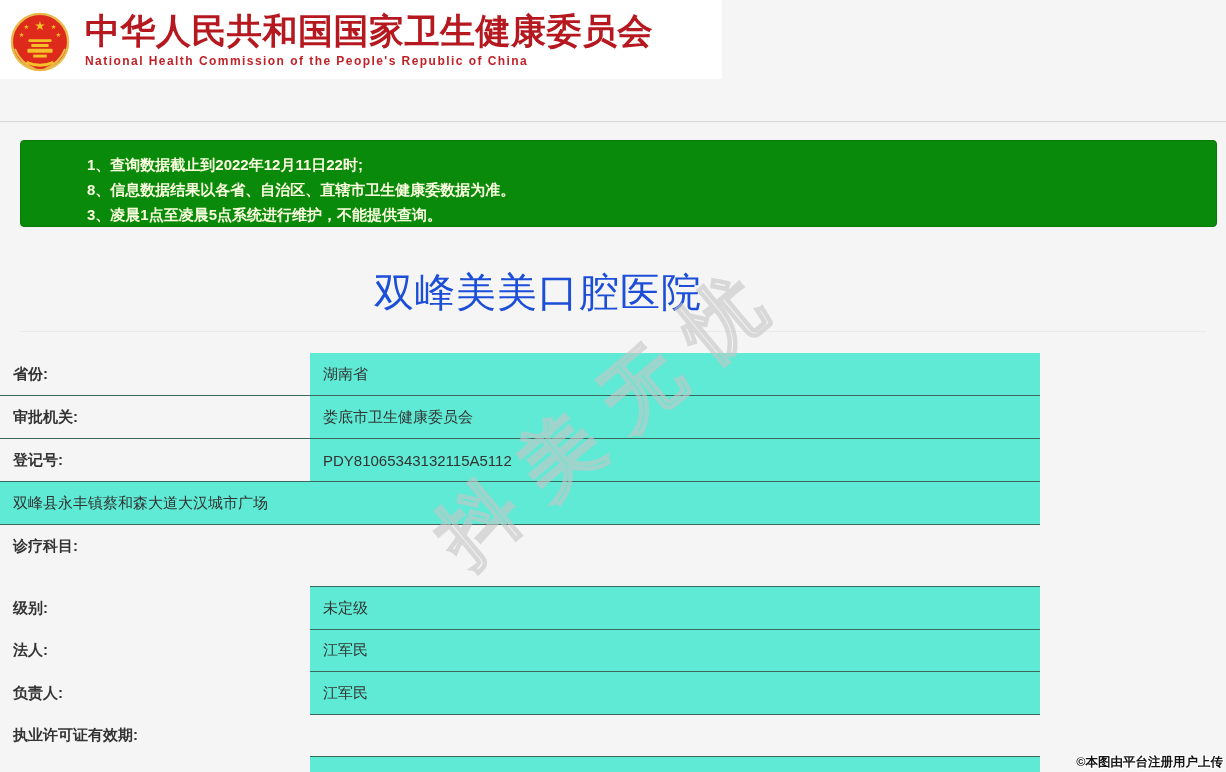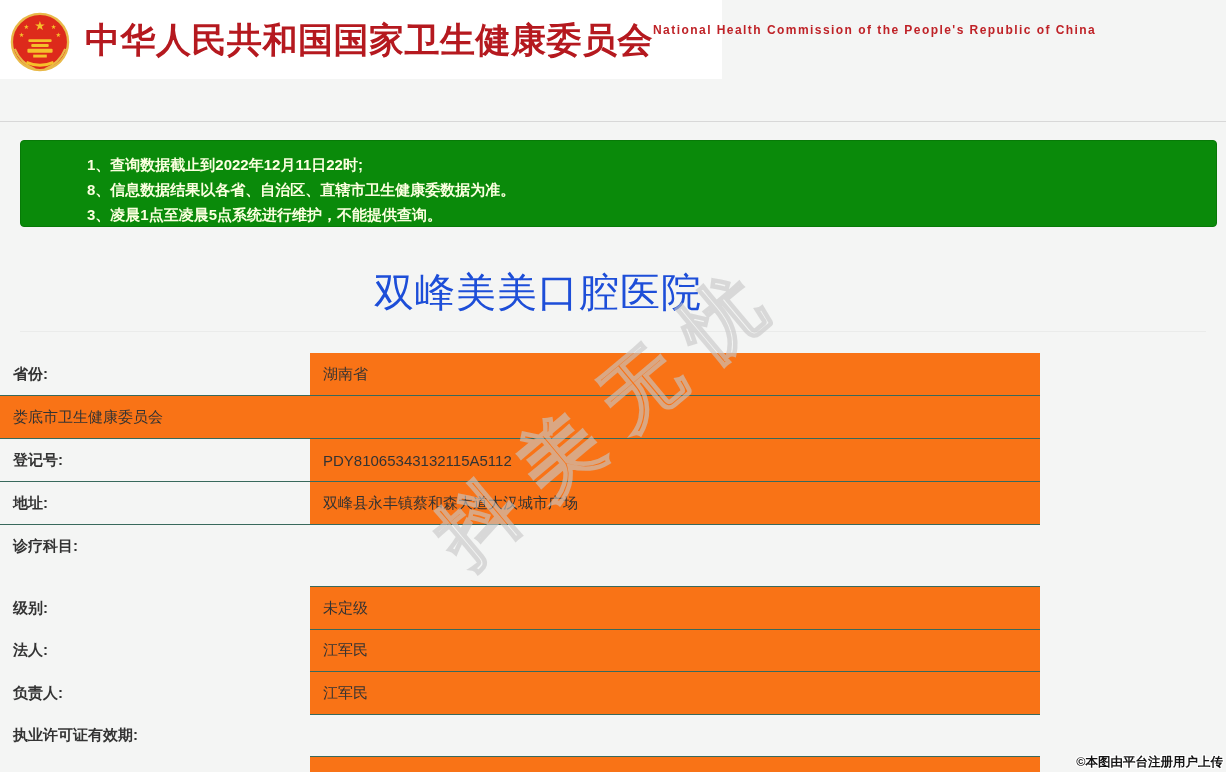--- a/index.html
+++ b/index.html
@@ -8,21 +8,21 @@
     --table_border:#38695c; --label_bg:#f4f5f4; --text_dark:#333333;
   }
   *{margin:0;padding:0;box-sizing:border-box;}
   html,body{width:1226px;height:772px;overflow:hidden;}
   body{font-family:"Liberation Sans",sans-serif;background:var(--page_bg);position:relative;}
   .page{position:absolute;inset:0;width:1226px;height:772px;background:var(--page_bg);overflow:hidden;}
 
   
   .logo-block{position:absolute;left:0;top:0;width:722px;height:79px;background:#ffffff;display:flex;align-items:center;}
   .emblem{width:62px;height:62px;margin:7px 8px 0 9px;flex:0 0 auto;}
-  .logo-text{display:flex;flex-direction:row;margin-left:6px;}
+  .logo-text{display:flex;flex-direction:column;margin-left:6px;}
   .title-cn{font-size:35px;font-weight:bold;color:var(--header_red);letter-spacing:0.5px;line-height:40px;white-space:nowrap;}
   .title-en{font-size:12px;font-weight:bold;color:var(--header_red_en);letter-spacing:1.45px;margin-top:3px;white-space:nowrap;}
 
   .top-divider{position:absolute;left:0;top:121px;width:1226px;height:1px;background:#d8d8d8;}
 
   
   .notice-box{position:absolute;left:20px;top:140px;width:1197px;height:87px;background:var(--notice_green);
     border:1px solid var(--notice_green_border);border-radius:4px;padding:11px 10px 4px 66px;}
   .notice-line{font-size:15px;font-weight:bold;color:var(--notice_text);line-height:25px;white-space:nowrap;}
 
@@ -32,21 +32,21 @@
   .title-underline{position:absolute;left:20px;top:331px;width:1186px;height:1px;background:#eaebea;}
 
   
   .info-table{position:absolute;left:0;top:353px;width:1040px;}
   .row{display:flex;width:100%;border-bottom:1px solid var(--table_border);}
   .row.noline{border-bottom:none;}
   .r43{height:43px;} .r42{height:42px;} .r62{height:62px;flex-direction:column;} .r15{height:15px;}
   .cell{font-size:15px;color:var(--text_dark);}
   .cell.label{width:310px;flex:0 0 310px;background:var(--label_bg);font-weight:bold;
     display:flex;align-items:center;padding-left:13px;}
-  .cell.value{flex:1;background:#f97316;display:flex;align-items:center;padding-left:13px;padding-right:10px;}
+  .cell.value{flex:1;background:#5eead4;display:flex;align-items:center;padding-left:13px;padding-right:10px;}
   .row.top .cell.label{align-items:flex-start;padding-top:12px;}
   .row.top .cell.value{display:block;padding-top:9px;line-height:24px;}
 
   
   .watermark{position:absolute;left:612px;top:413px;transform:translate(-50%,-50%) rotate(-40deg);
     font-size:78px;font-weight:bold;letter-spacing:28px;white-space:nowrap;
     color:transparent;-webkit-text-stroke:2px rgba(198,198,198,0.62);pointer-events:none;z-index:50;}
 
   
   .upload-note{position:absolute;right:3px;top:754px;font-size:12.5px;font-weight:bold;color:#141414;z-index:60;
@@ -89,28 +89,28 @@
 
   <h1 class="hospital-title">双峰美美口腔医院</h1>
   <div class="title-underline"></div>
 
   <div class="info-table">
     <div class="row r43">
       <div class="cell label">省份:</div>
       <div class="cell value">湖南省</div>
     </div>
     <div class="row r43">
+      <div class="cell label">审批机关:</div>
       <div class="cell value">娄底市卫生健康委员会</div>
     </div>
     <div class="row r43">
       <div class="cell label">登记号:</div>
       <div class="cell value">PDY81065343132115A5112</div>
     </div>
     <div class="row r43">
-      <div class="cell label">地址:</div>
       <div class="cell value">双峰县永丰镇蔡和森大道大汉城市广场</div>
     </div>
     <div class="row r62 top">
       <div class="cell label">诊疗科目:</div>
       <div class="cell value">口腔科 ｜ 牙体牙髓病专业 ｜ 牙周病专业 ｜ 口腔粘膜病专业 ｜ 儿童口腔专业 ｜ 口腔颌面外科专业 ｜ 口腔修复专业 ｜ 口腔正畸专业 ｜ 口腔种植专业 ｜ 口腔麻醉专业 ｜ 预防口腔专业 //医学检验科(协议) //医学影像科******</div>
     </div>
     <div class="row r43">
       <div class="cell label">级别:</div>
       <div class="cell value">未定级</div>
     </div>

